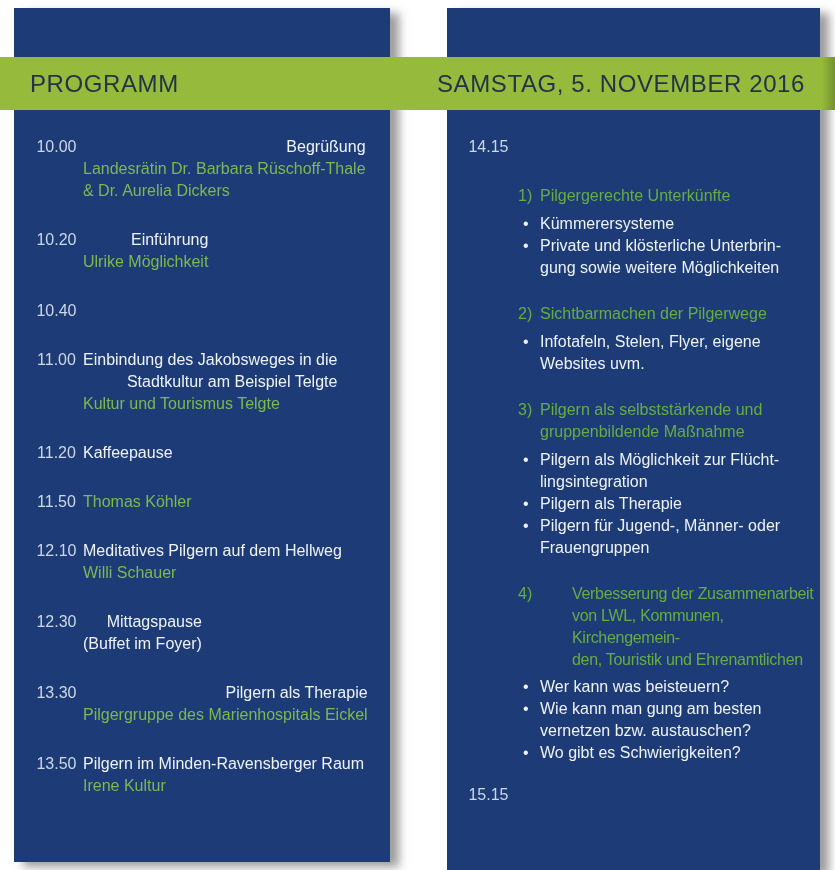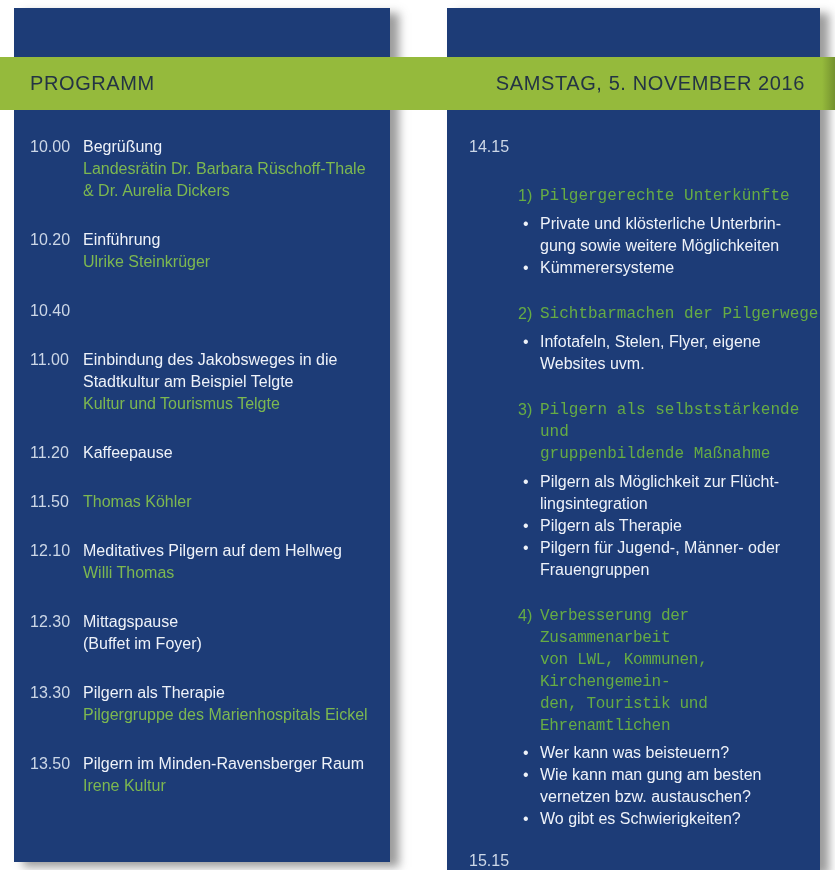--- a/index.html
+++ b/index.html
@@ -33,50 +33,51 @@
     box-sizing: border-box;
   }
   .band::after {
     content: "";
     position: absolute;
     right: 0; top: 0; bottom: 0;
     width: 13px;
     background: linear-gradient(to right, rgba(0,0,0,0), rgba(0,0,0,0.22));
   }
   .band-title {
-    font-size: 20px;
+    font-size: 24px;
     letter-spacing: 0.6px;
     color: var(--header_text);
   }
 
   .schedule {
     position: relative;
     box-sizing: border-box;
     font-size: 16px;
     line-height: 22px;
   }
   .schedule-left  { padding: 128px 0 0 16px; }
   .schedule-right { padding: 128px 0 0 14px; }
 
   .entry { display: flex; margin-bottom: 27px; }
   .entry-time {
     width: 53px;
     flex: 0 0 53px;
     color: var(--time_text);
-  }
-  .schedule-right .entry-time { width: 55px; flex-basis: 55px; margin-left: 8px; }
-  .entry-title { color: var(--title_text); white-space: pre-line; }
+    text-align: center;
+  }
+  .schedule-right .entry-time { width: 55px; flex-basis: 55px; }
+  .entry-title { color: var(--title_text); white-space: pre-line; text-align: right; }
   .entry-speaker { color: var(--speaker_green); white-space: pre-line; }
 
   .groups { margin-left: 57px; }
   .group { margin-top: 24px; }
   .group-head { display: flex; color: var(--heading_green); }
   .g-num { width: 22px; flex: 0 0 22px; }
-  .g-head-text { white-space: pre-line; font-family: Liberation Mono, monospace; }
-  .g-tight .g-head-text { letter-spacing: -0.3px; }
+  .g-head-text { white-space: pre-line; }
+  .g-tight .g-head-text { letter-spacing: -0.3px; margin-left: 32px; }
 
   .bullets { margin-top: 6px; }
   .group-4 .bullets { margin-top: 5px; }
   .bullet { display: flex; margin-left: 5px; }
   .b-dot { width: 17px; flex: 0 0 17px; color: var(--bullet_text); }
   .b-dot::before { content: "\2022"; }
   .b-text { color: var(--bullet_text); white-space: pre-line; }
 
   .entry-closing { margin-top: 20px; margin-bottom: 0; }
 </style>
@@ -94,21 +95,21 @@
           <div class="entry-title">Begrüßung</div>
           <div class="entry-speaker">Landesrätin Dr. Barbara Rüschoff-Thale
 &amp; Dr. Aurelia Dickers</div>
         </div>
       </div>
 
       <div class="entry">
         <div class="entry-time">10.20</div>
         <div class="entry-body">
           <div class="entry-title">Einführung</div>
-          <div class="entry-speaker">Ulrike Steinkrüger</div>
+          <div class="entry-speaker">Ulrike Möglichkeit</div>
         </div>
       </div>
 
       <div class="entry">
         <div class="entry-time">10.40</div>
       </div>
 
       <div class="entry">
         <div class="entry-time">11.00</div>
         <div class="entry-body">
@@ -129,21 +130,21 @@
         <div class="entry-time">11.50</div>
         <div class="entry-body">
           <div class="entry-speaker">Thomas Köhler</div>
         </div>
       </div>
 
       <div class="entry">
         <div class="entry-time">12.10</div>
         <div class="entry-body">
           <div class="entry-title">Meditatives Pilgern auf dem Hellweg</div>
-          <div class="entry-speaker">Willi Thomas</div>
+          <div class="entry-speaker">Willi Schauer</div>
         </div>
       </div>
 
       <div class="entry">
         <div class="entry-time">12.30</div>
         <div class="entry-body">
           <div class="entry-title">Mittagspause
 (Buffet im Foyer)</div>
         </div>
       </div>
@@ -177,26 +178,26 @@
       <div class="groups">
 
         <div class="group group-1">
           <div class="group-head">
             <span class="g-num">1)</span>
             <span class="g-head-text">Pilgergerechte Unterkünfte</span>
           </div>
           <div class="bullets">
             <div class="bullet">
               <span class="b-dot"></span>
+              <span class="b-text">Kümmerersysteme</span>
+            </div>
+            <div class="bullet">
+              <span class="b-dot"></span>
               <span class="b-text">Private und klösterliche Unterbrin-
 gung sowie weitere Möglichkeiten</span>
-            </div>
-            <div class="bullet">
-              <span class="b-dot"></span>
-              <span class="b-text">Kümmerersysteme</span>
             </div>
           </div>
         </div>
 
         <div class="group group-2">
           <div class="group-head">
             <span class="g-num">2)</span>
             <span class="g-head-text">Sichtbarmachen der Pilgerwege</span>
           </div>
           <div class="bullets">

